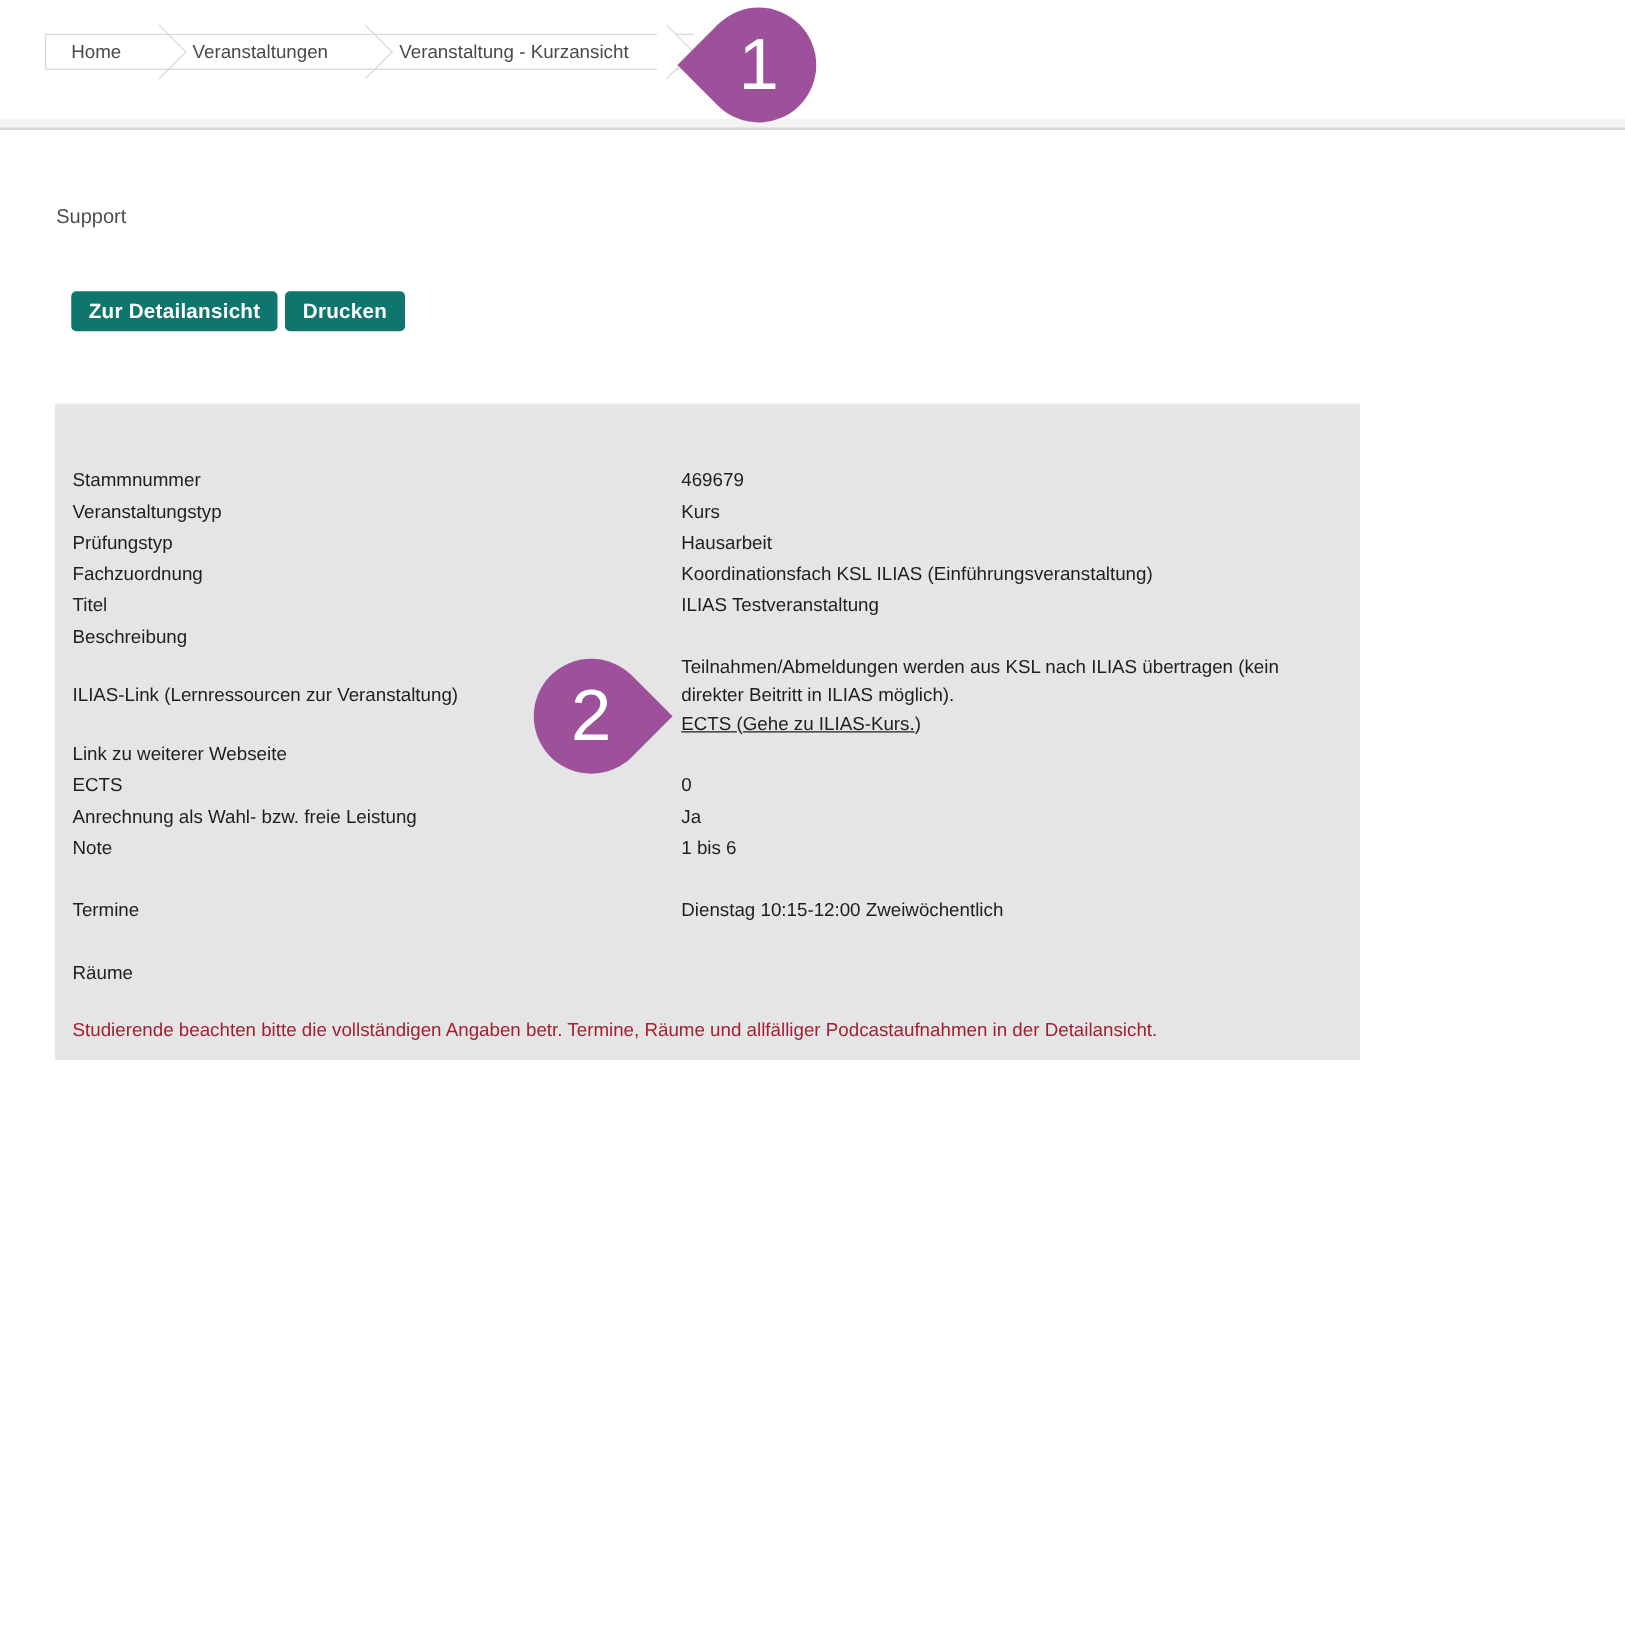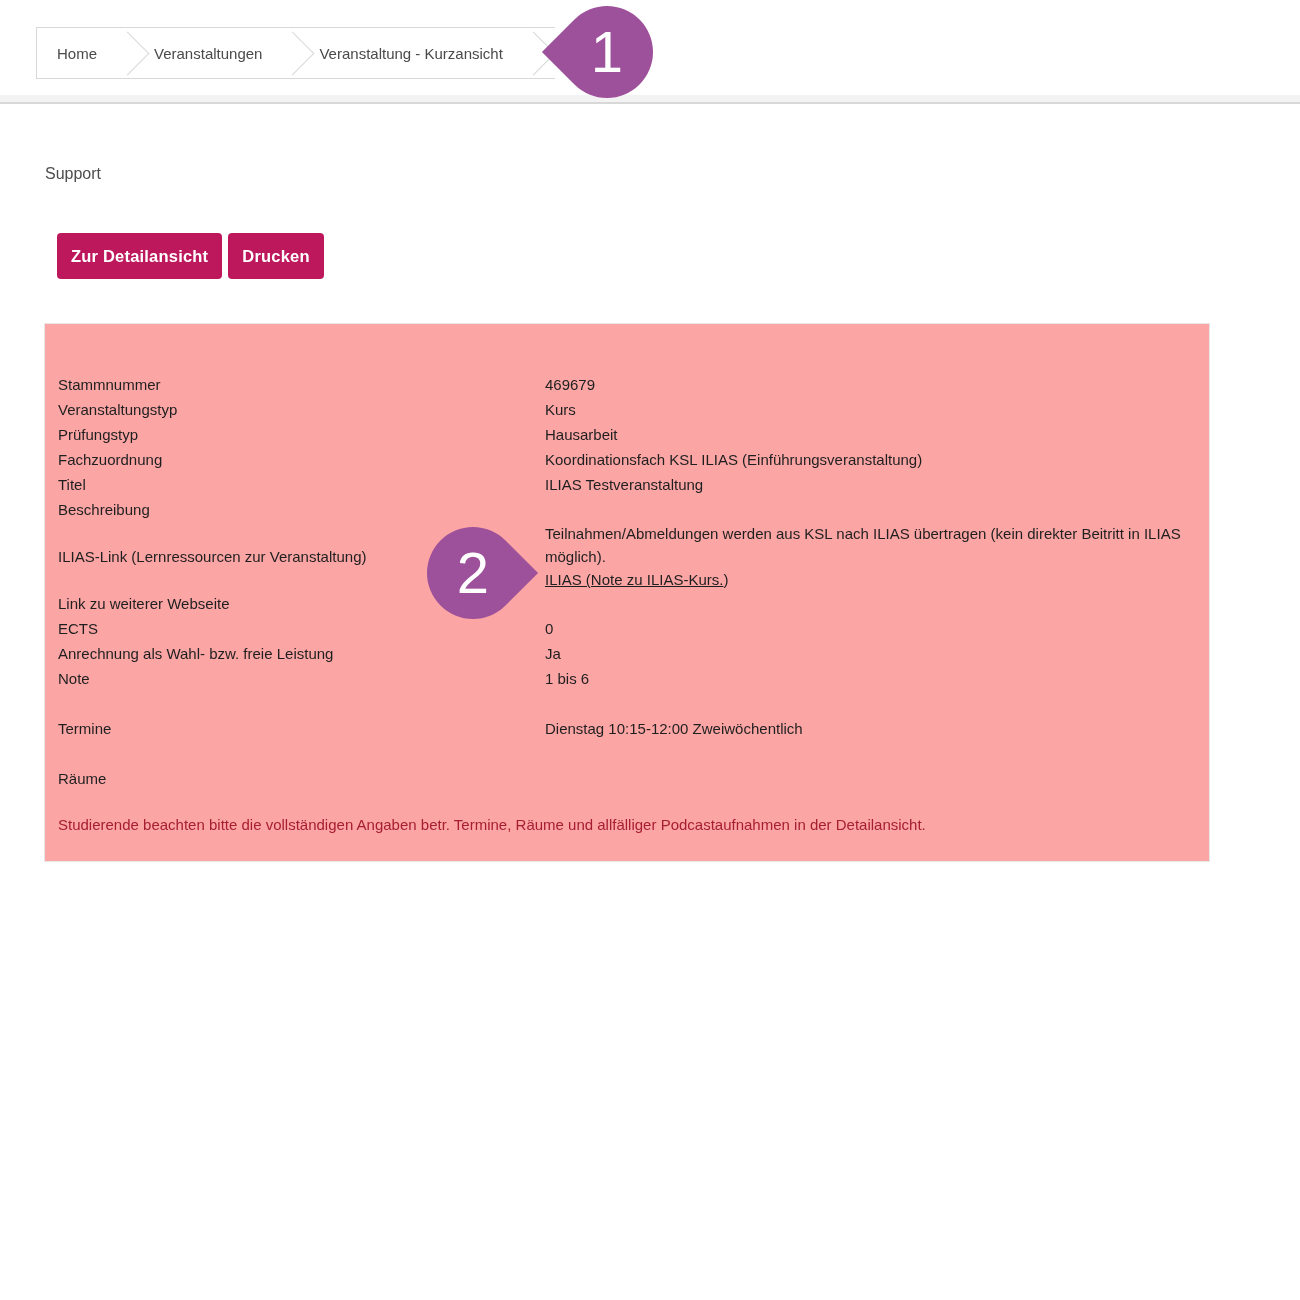--- a/index.html
+++ b/index.html
@@ -8,21 +8,21 @@
     width: 1300px; height: 1300px;
     position: relative;
     background: #ffffff;
     font-family: "Liberation Sans", sans-serif;
     color: #1f1f1f;
     overflow: hidden;
   }
 
   
   .breadcrumb {
-    position: absolute; left: 36px; top: 27px; height: 52px;
+    position: absolute; left: 36px; top: 27px; height: 29px;
     display: flex; align-items: center;
     border: 1px solid #d8d8d8; border-right: none;
     background: #fff;
   }
   .crumb {
     font-size: 15px; color: #4a4a4a; padding: 0 24px 0 20px;
     white-space: nowrap; text-decoration: none; cursor: pointer;
   }
   .chev {
     flex: none; width: 31px; height: 31px;
@@ -50,32 +50,32 @@
     color: #5e7d97;
   }
   .support-link {
     font-size: 16px; color: #4d4d4d; text-decoration: none;
     margin-top: 20px; cursor: pointer;
   }
 
   
   .btn-row { position: absolute; left: 57px; top: 233px; display: flex; gap: 6px; }
   .btn {
-    background: #be185d; color: #ffffff; border: none; border-radius: 4px;
+    background: #0f766e; color: #ffffff; border: none; border-radius: 4px;
     font-family: "Liberation Sans", sans-serif;
     font-size: 16.5px; font-weight: bold;
-    height: 46px; padding: 0 14px; cursor: pointer;
+    height: 32px; padding: 0 14px; cursor: pointer;
     letter-spacing: 0.2px;
   }
 
   
   .panel {
-    position: absolute; left: 44px; top: 323px; width: 1166px;
-    border: 1px solid #e7e7e7; background: #fca5a5;
-    padding: 48px 13px 26px 13px;
+    position: absolute; left: 44px; top: 323px; width: 1044px;
+    border: 1px solid #e7e7e7; background: #e5e5e5;
+    padding: 48px 13px 12px 13px;
   }
   .row { display: flex; align-items: flex-start; font-size: 15px; line-height: 25px; }
   .row .lbl { flex: none; width: 487px; padding-right: 10px; }
   .row .val { flex: 1; }
   .row.ilias { align-items: center; }
   .row.ilias .val { line-height: 23px; }
   .row.ilias .block { display: block; }
   .ilias-link { color: #1f1f1f; text-decoration: underline; cursor: pointer; }
   .spacer { height: 25px; }
   .note {
@@ -141,21 +141,21 @@
   </div>
   <div class="row">
     <span class="lbl">Beschreibung</span>
     <span class="val"></span>
   </div>
 
   <div class="row ilias">
     <span class="lbl">ILIAS-Link (Lernressourcen zur Veranstaltung)</span>
     <span class="val">
       <span class="block">Teilnahmen/Abmeldungen werden aus KSL nach ILIAS übertragen (kein direkter Beitritt in ILIAS möglich).</span>
-      <span class="block"><a class="ilias-link">ILIAS (Note zu ILIAS-Kurs.</a><span>)</span></span>
+      <span class="block"><a class="ilias-link">ECTS (Gehe zu ILIAS-Kurs.</a><span>)</span></span>
     </span>
   </div>
 
   <div class="row">
     <span class="lbl">Link zu weiterer Webseite</span>
     <span class="val"></span>
   </div>
   <div class="row">
     <span class="lbl">ECTS</span>
     <span class="val">0</span>

